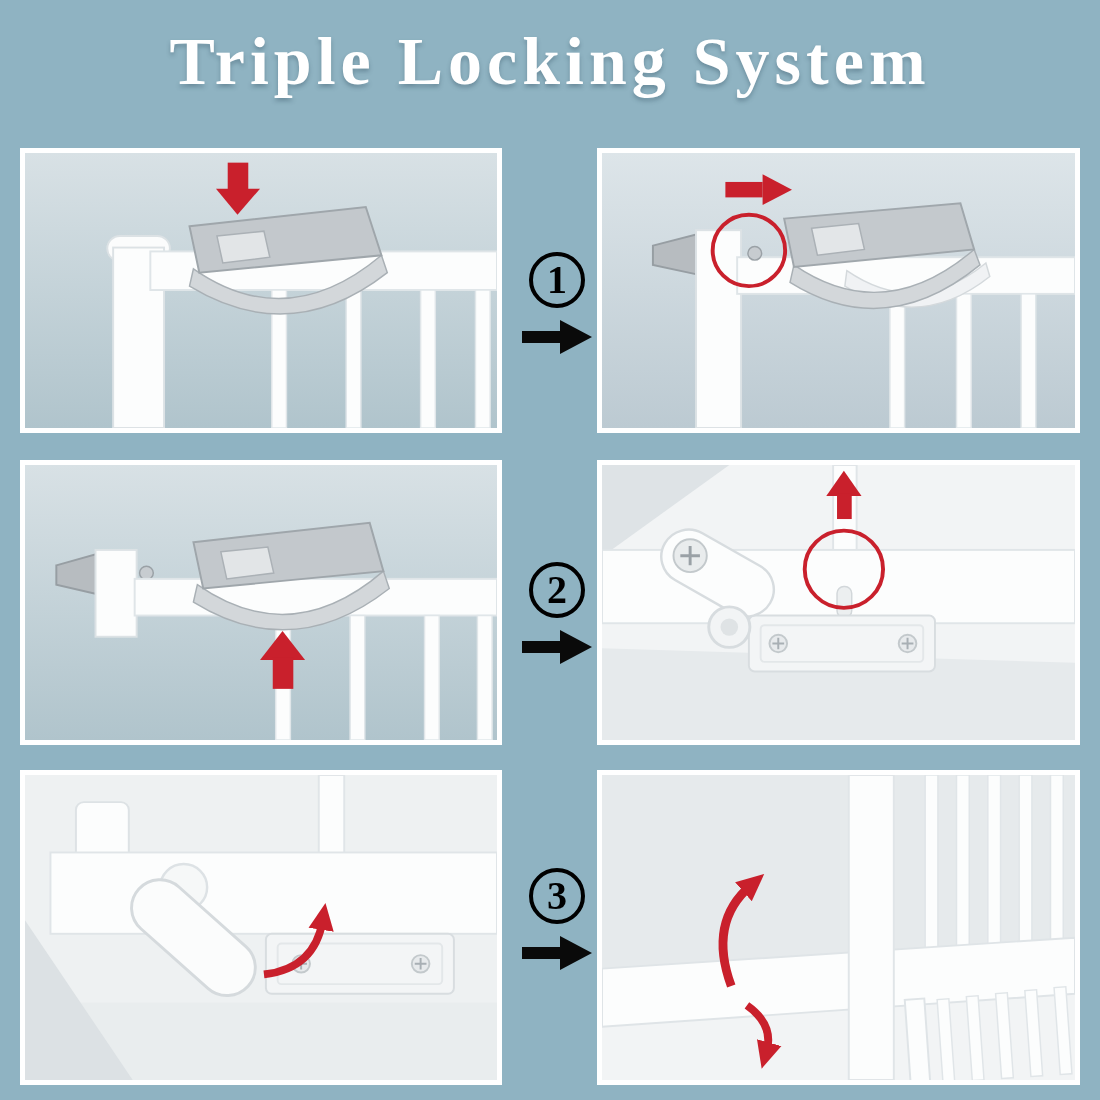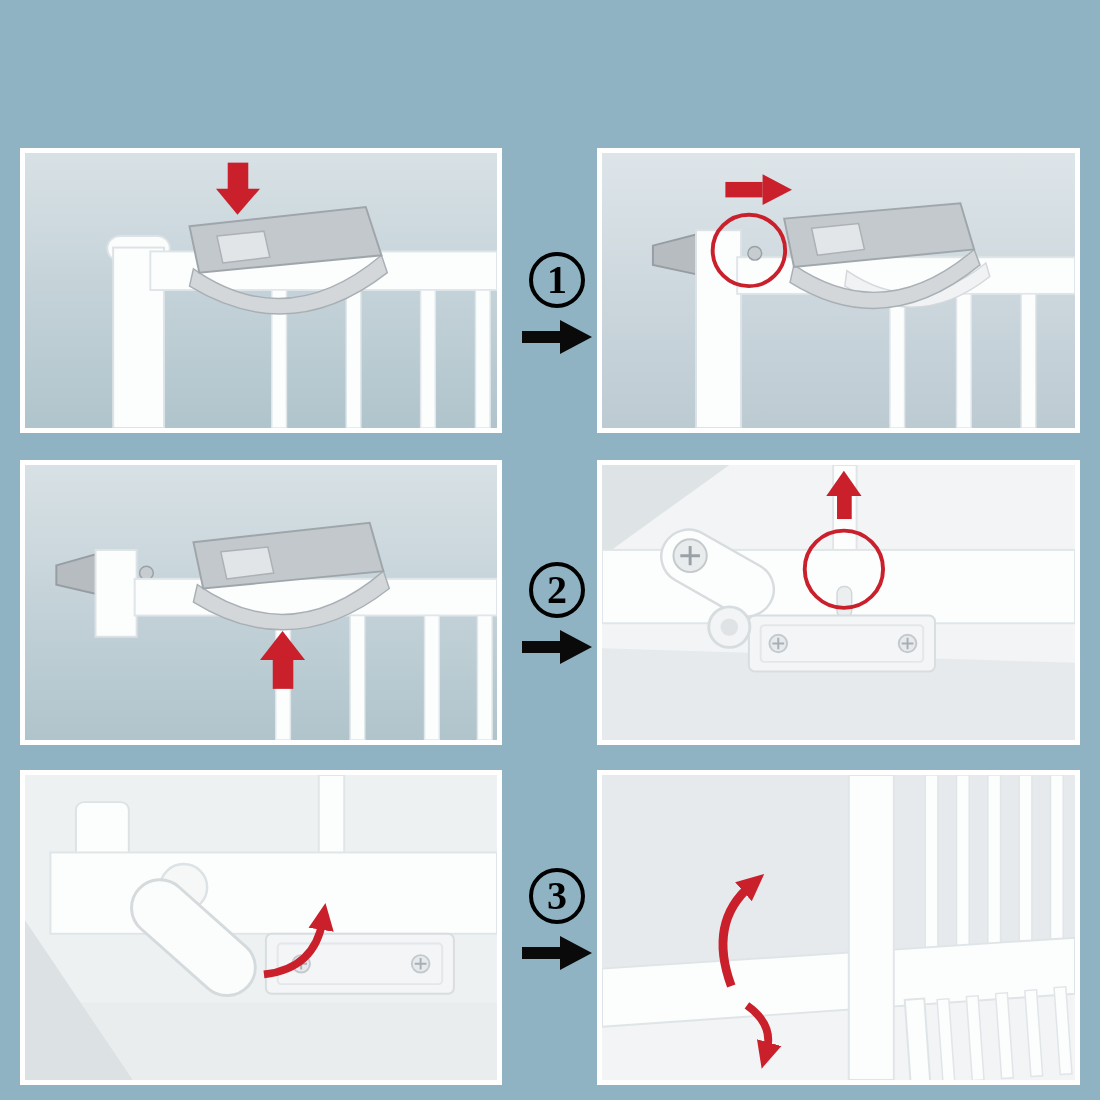--- a/index.html
+++ b/index.html
@@ -48,20 +48,21 @@
     font-family:"Liberation Serif", serif;
     line-height:1;
   }
   .step-arrow{width:70px;height:34px;}
 </style>
 </head>
 <body>
 
 <div class="page">
 
+  <h1 class="title">Triple Locking System</h1>
 
   <div class="panel p1">
     <svg viewBox="0 0 482 285" preserveAspectRatio="none">
       <defs>
         <linearGradient id="bgA" x1="0" y1="0" x2="0" y2="1">
           <stop offset="0" stop-color="#d8e1e5"></stop>
             <stop offset="1" stop-color="#b0c4cc"></stop>
         </linearGradient>
       </defs>
       <rect width="482" height="285" fill="url(#bgA)"></rect>

